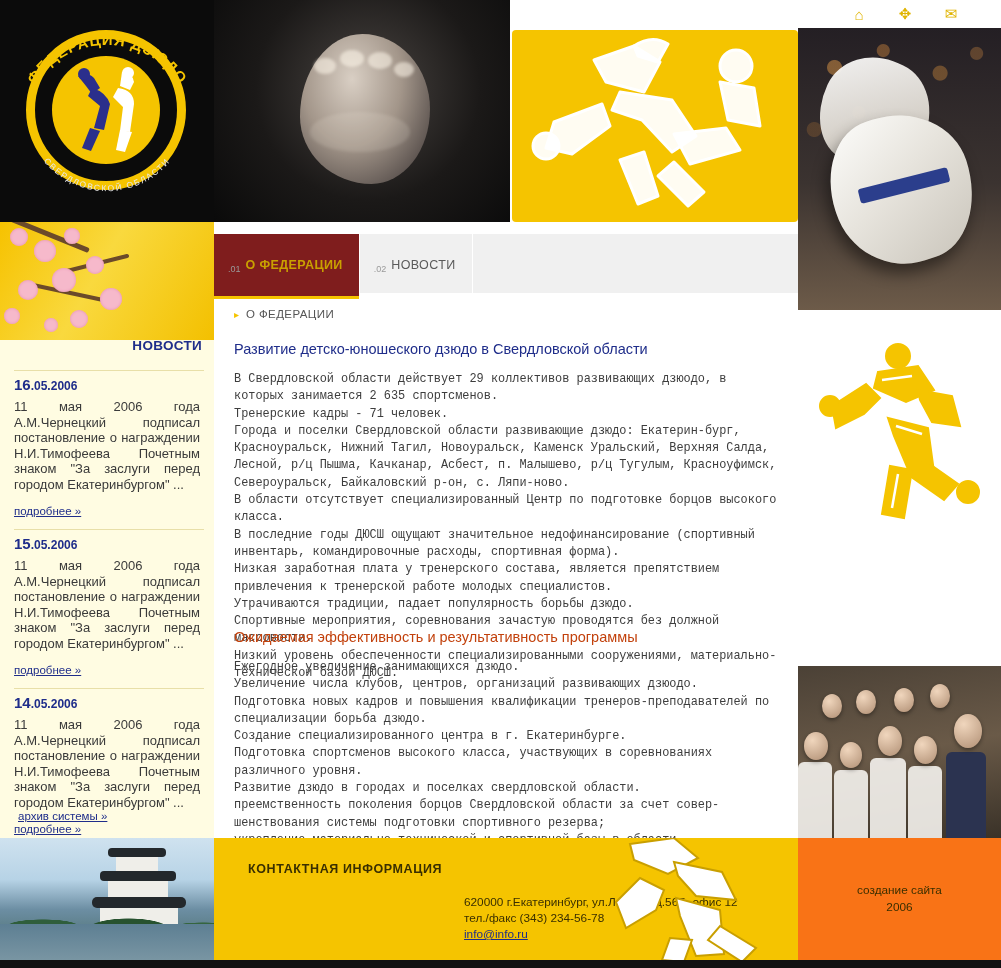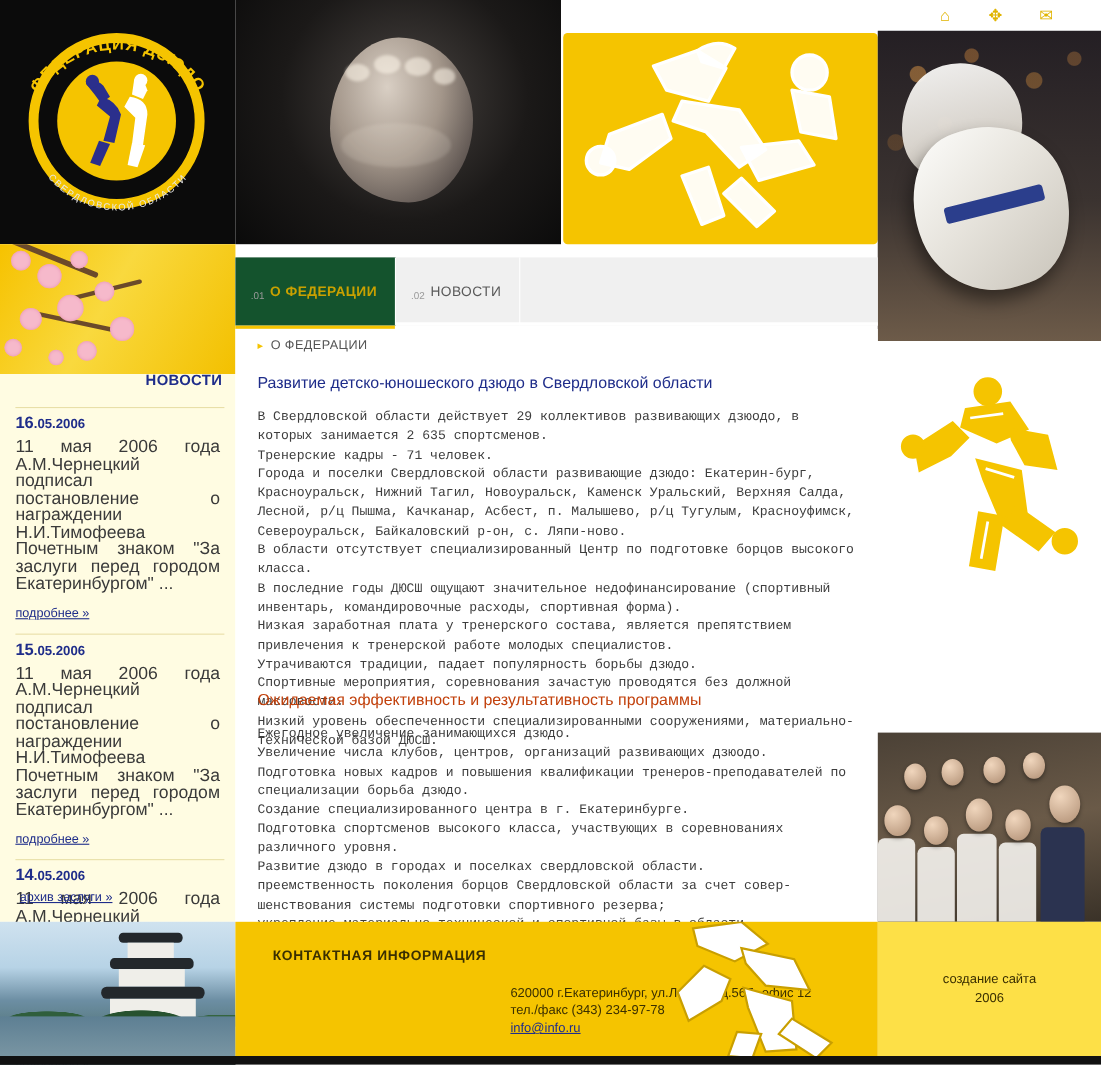--- a/index.html
+++ b/index.html
@@ -127,21 +127,21 @@
   }
   .news-list { position: absolute; left: 0; top: 148px; width: 214px; }
   .news-item { padding: 6px 14px 10px 14px; position: relative; }
   .news-item .sep {
     position: absolute; left: 14px; right: 10px; top: 0; height: 1px; background: #e8dfa8;
   }
   .news-date { font-size: 12px; color: #1f2d8a; margin-bottom: 6px; }
   .news-date .d { font-size: 15px; font-weight: bold; color: #1f2d8a; }
   .news-date .m { font-weight: bold; color: #1f2d8a; }
   .news-text {
-    font-size: 16px; color: #3a3a3a; line-height: 15.5px; text-align: justify; margin-bottom: 9px;
+    font-size: 13px; color: #3a3a3a; line-height: 15.5px; text-align: justify; margin-bottom: 9px;
   }
   .news-more { font-size: 11.5px; color: #1f2d8a; text-decoration: underline; cursor: pointer; }
   .news-archive {
     position: absolute; left: 18px; top: 588px; font-size: 11.5px;
     color: #1f2d8a; text-decoration: underline; cursor: pointer;
   }
   .castle {
     position: absolute; left: 0; top: 838px; width: 214px; height: 130px;
     background: linear-gradient(180deg,#cfe2ef 0%,#b7d3e6 32%,#6c8ea3 55%,#3d5f52 100%);
     overflow: hidden;
@@ -159,21 +159,21 @@
   }
   .nav-inner { display: flex; height: 62px; align-items: flex-end; }
   .tab {
     position: relative; height: 62px; display: flex; align-items: center;
     padding: 0 16px 0 14px; cursor: pointer;
     border-right: 1px solid #ffffff;
     white-space: nowrap;
   }
   .tab .num { font-size: 9px; color: #9a9a9a; margin-right: 5px; position: relative; top: 4px; }
   .tab .lbl { font-size: 12.5px; color: #5a5a5a; letter-spacing: .4px; }
-  .tab.active { background: #14532d; }
+  .tab.active { background: #7f1d1d; }
   .tab.active .lbl { color: #c9a100; font-weight: bold; }
   .tab.active:after {
     content: ""; position: absolute; left: 0; right: 0; bottom: -3px; height: 3px;
     background: #f5c400;
   }
 
   
   .content {
     position: absolute; left: 214px; top: 299px; width: 584px; height: 539px;
     background: #ffffff;
@@ -221,21 +221,21 @@
     position: absolute; left: 34px; top: 24px; font-size: 12.5px; color: #3a2f00;
     font-weight: bold; letter-spacing: .6px;
   }
   .footer-lines {
     position: absolute; left: 250px; top: 56px; font-size: 11.8px; color: #3a2f00; line-height: 16px;
   }
   .footer-lines a { color: #1f2d8a; text-decoration: underline; }
   .footer-judo { position: absolute; right: 0; top: 0; width: 188px; height: 122px; overflow: hidden; }
   .footer-right {
     position: absolute; left: 798px; top: 838px; width: 203px; height: 122px;
-    background: #fde047; display: flex; align-items: center; justify-content: center;
+    background: #f97316; display: flex; align-items: center; justify-content: center;
     text-align: center;
   }
   .footer-right .txt { font-size: 11.8px; color: #3a2f00; line-height: 17px; }
   .bottom-black {
     position: absolute; left: 0; top: 960px; width: 1001px; height: 8px; background: #111;
   }
   .left-black-strip {
     position: absolute; left: 0; top: 960px; width: 214px; height: 8px; background: #111;
   }
 </style>
@@ -347,21 +347,21 @@
       <div class="news-item">
         <div class="sep"></div>
         <div class="news-date">
           <span class="d">14</span><span class="m">.05.2006</span>
         </div>
         <div class="news-text">11 мая 2006 года А.М.Чернецкий подписал постановление о награждении Н.И.Тимофеева  Почетным знаком "За заслуги перед городом Екатеринбургом" ...</div>
         <span class="news-more">подробнее »</span>
       </div>
     </div>
 
-    <span class="news-archive">архив заслуги »</span>
+    <span class="news-archive">архив системы »</span>
   </div>
 
   <div class="castle">
     <div class="roof" style="left:108px;top:10px;width:58px;height:9px;border-radius:4px;"></div>
     <div class="wall" style="left:116px;top:19px;width:42px;height:14px;"></div>
     <div class="roof" style="left:100px;top:33px;width:76px;height:10px;border-radius:4px;"></div>
     <div class="wall" style="left:108px;top:43px;width:60px;height:16px;"></div>
     <div class="roof" style="left:92px;top:59px;width:94px;height:11px;border-radius:5px;"></div>
     <div class="wall" style="left:100px;top:70px;width:78px;height:18px;"></div>
     <div class="trees"></div>
@@ -442,21 +442,21 @@
     <div class="head" style="left:24px;top:28px;width:20px;height:24px;"></div>
     <div class="head" style="left:58px;top:24px;width:20px;height:24px;"></div>
     <div class="head" style="left:96px;top:22px;width:20px;height:24px;"></div>
     <div class="head" style="left:132px;top:18px;width:20px;height:24px;"></div>
   </div>
 
   <div class="footer">
     <div class="footer-contact-title">КОНТАКТНАЯ ИНФОРМАЦИЯ</div>
     <div class="footer-lines">
       <div>620000 г.Екатеринбург, ул.Ленина, д.56Б, офис 12</div>
-      <div>тел./факс (343) 234-97-78</div>
+      <div>тел./факс (343) 234-56-78</div>
       <div><a href="#">info@info.ru</a></div>
     </div>
     <div class="footer-judo">
       <svg width="188" height="122" viewBox="0 0 188 122">
         <g fill="#ffffff" stroke="#c99f00" stroke-width="2">
           <path d="M20 6 l44 -6 24 20 -30 16 -34 -14z"></path>
           <path d="M64 24 l48 10 14 28 -40 -4 -18 -20z"></path>
           <path d="M30 40 l-24 24 10 26 30 -18 8 -20z"></path>
           <path d="M66 60 l44 12 4 44 -28 2 -16 -40z"></path>
           <path d="M110 88 l36 22 -14 14 -34 -22z"></path>

